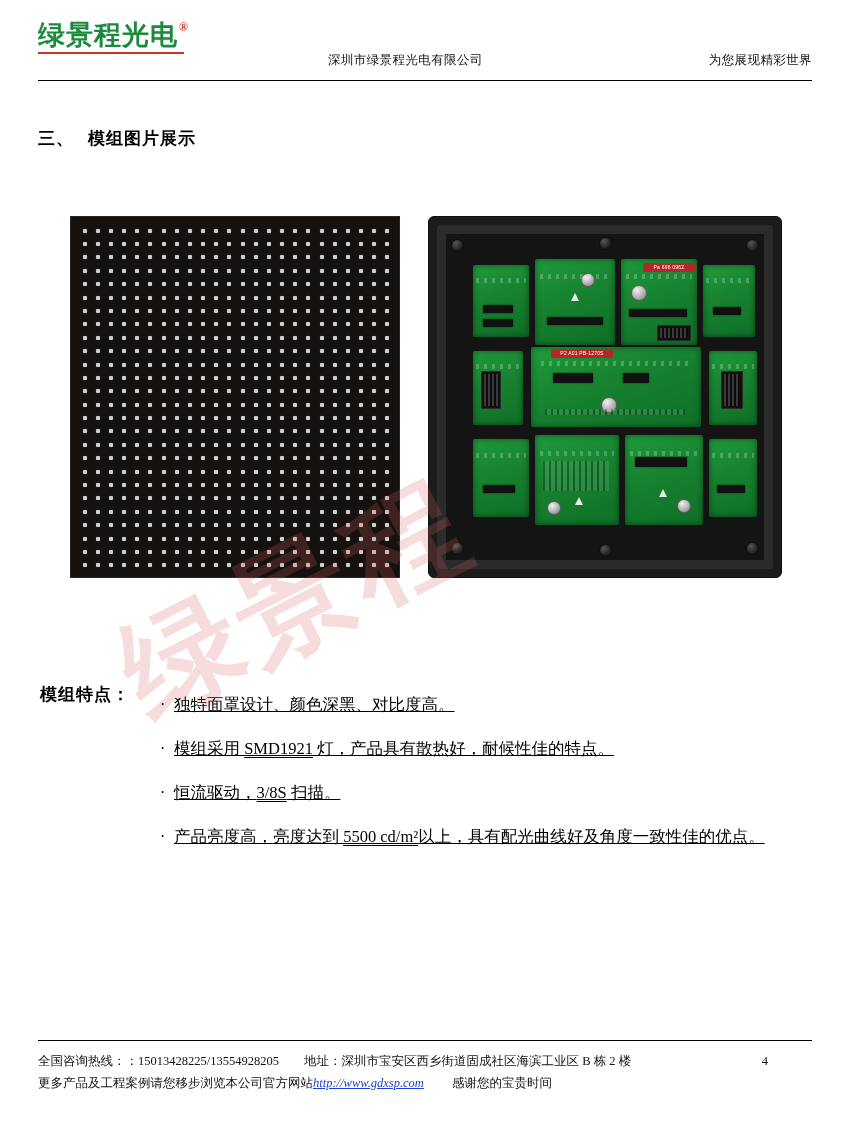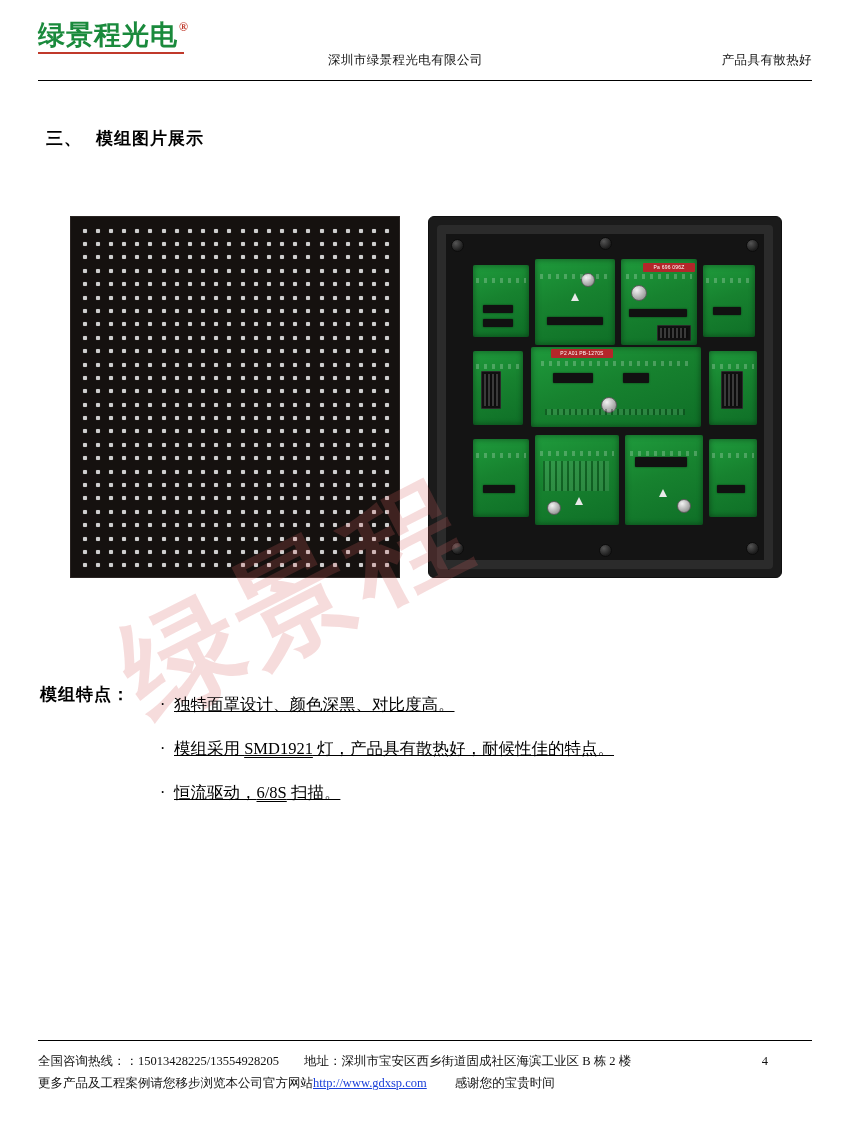--- a/index.html
+++ b/index.html
@@ -92,21 +92,20 @@
 
   
   .section-title {
     position: absolute;
     left: 38px;
     top: 127px;
     font-size: 17px;
     font-weight: bold;
     letter-spacing: 1px;
     color: #000;
-    margin-left: 8px;
   }
   .section-title .num {
     margin-right: 14px;
   }
 
   
   .img-row {
     position: absolute;
     left: 70px;
     top: 216px;
@@ -329,38 +328,39 @@
   .page-num {
     position: absolute;
     right: 44px;
     top: 0;
     font-size: 12.5px;
   }
   .footer-url {
     color: #1a3fd8;
     text-decoration: underline;
     font-family: "Liberation Serif", "DejaVu Serif", serif;
+    font-style: italic;
   }
   .footer-thanks {
     margin-left: 28px;
   }
 </style>
 </head>
 <body>
 
 <div class="page">
 
   <div class="header">
     <div class="logo-wrap">
       <span class="logo-text">绿景程光电</span>
       <span class="logo-reg">®</span>
     </div>
     <div class="logo-underline"></div>
     <div class="header-company">深圳市绿景程光电有限公司</div>
-    <div class="header-slogan">产品具有散热好</div>
+    <div class="header-slogan">为您展现精彩世界</div>
   </div>
   <div class="header-rule"></div>
 
   <div class="section-title">
     <span class="num">三、</span><span>模组图片展示</span>
   </div>
 
   <div class="img-row">
 
     <div class="led-panel">
@@ -1053,21 +1053,22 @@
       </div>
     </div>
   </div>
 
   <div class="watermark">绿景程</div>
 
   <div class="features-label">模组特点：</div>
   <div class="features-list" id="featuresList">
       <div class="feature-item"><span class="bullet">·</span><span>独特面罩设计、颜色深黑、对比度高。</span></div>
       <div class="feature-item"><span class="bullet">·</span><span>模组采用 </span><span class="u">SMD1921</span><span> 灯，产品具有散热好，耐候性佳的特点。</span></div>
-      <div class="feature-item"><span class="bullet">·</span><span>恒流驱动，</span><span class="u">6/8S</span><span> 扫描。</span></div>
+      <div class="feature-item"><span class="bullet">·</span><span>恒流驱动，</span><span class="u">3/8S</span><span> 扫描。</span></div>
+      <div class="feature-item wrap"><span class="bullet">·</span><span>产品亮度高，亮度达到 </span><span class="u">5500 cd/m²</span><span>以上，具有配光曲线好及角度一致性佳的优点。</span></div>
     </div>
 
   <div class="footer-rule"></div>
   <div class="footer">
     <div class="footer-line1">
       <span class="footer-hot"><span>全国咨询热线：：</span><span>15013428225/13554928205</span></span>
       <span class="footer-addr"><span>地址：</span><span>深圳市宝安区西乡街道固成社区海滨工业区 B 栋 2 楼</span></span>
       <span class="page-num">4</span>
     </div>
     <div class="footer-line2">

